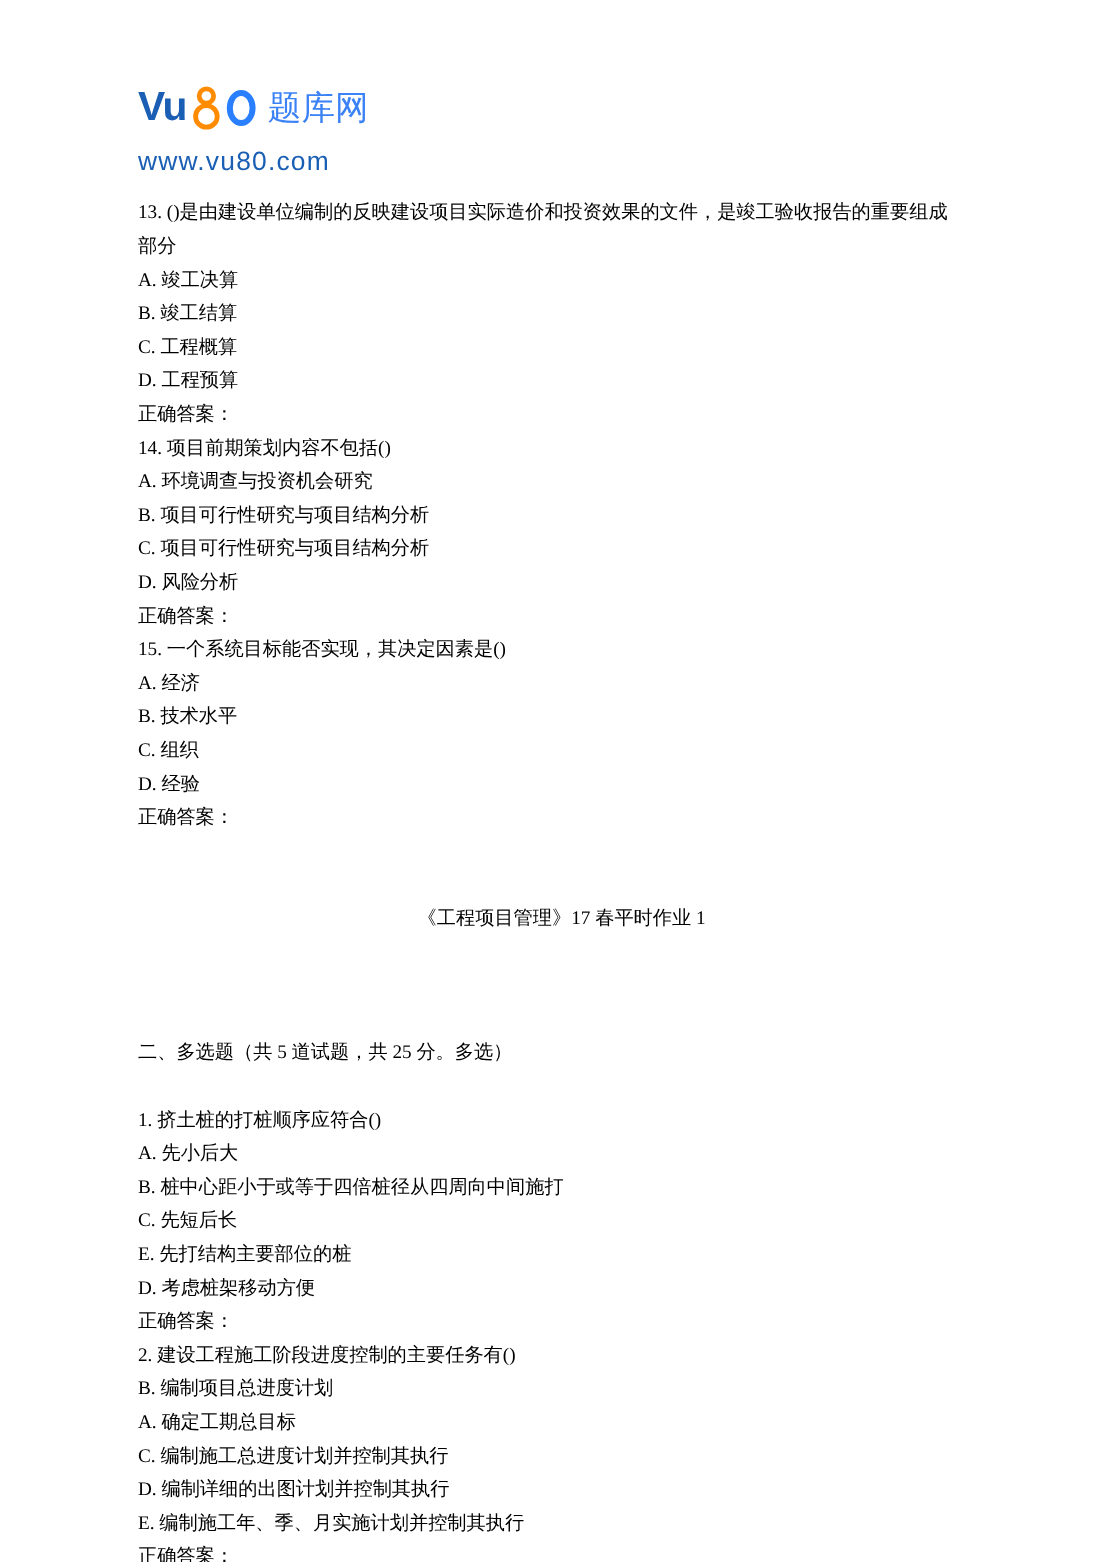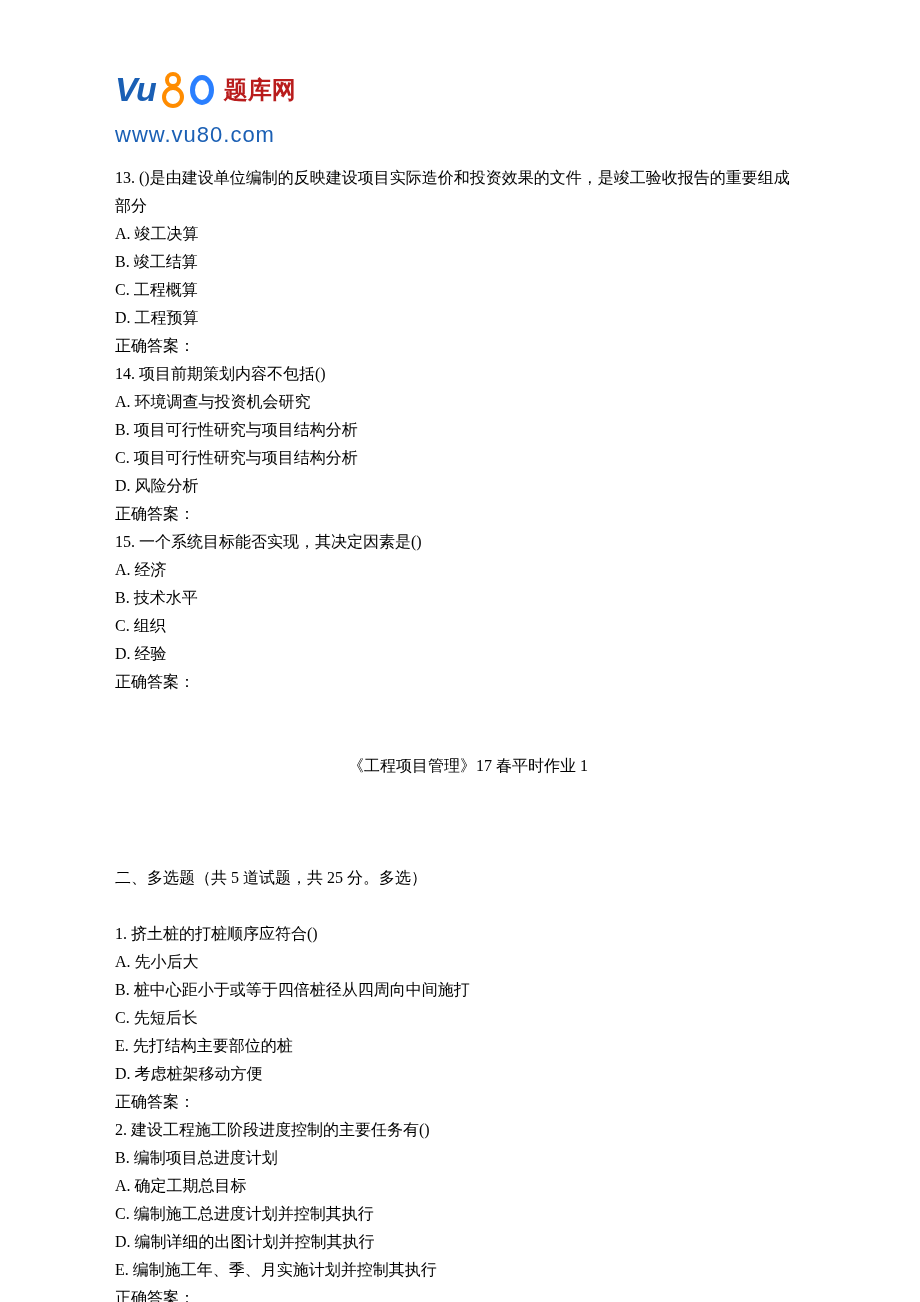--- a/index.html
+++ b/index.html
@@ -22,21 +22,20 @@
     .logo-top {
       display: flex;
       align-items: center;
       gap: 4px;
     }
     .logo-vu {
       font-family: Arial, sans-serif;
       font-size: 34px;
       font-weight: bold;
       color: #1a5fb4;
-      font-style: italic;
       letter-spacing: -1px;
     }
     .logo-8 {
       display: inline-flex;
       position: relative;
       width: 26px;
       height: 36px;
     }
     .logo-8 .circle {
       position: absolute;
@@ -59,23 +58,23 @@
     }
     .logo-0 {
       display: inline-block;
       width: 24px;
       height: 30px;
       border: 5px solid #2a7fff;
       border-radius: 50%;
     }
     .logo-text {
       font-family: "SimHei", sans-serif;
-      font-size: 24px;
-      font-weight: bold;
-      color: #b91c1c;
+      font-size: 28px;
+      font-weight: normal;
+      color: #3b82f6;
       margin-left: 6px;
     }
     .logo-url {
       font-family: Arial, sans-serif;
       font-size: 22px;
       color: #1a5fb4;
       letter-spacing: 1px;
       margin-top: -4px;
     }
     .content {

